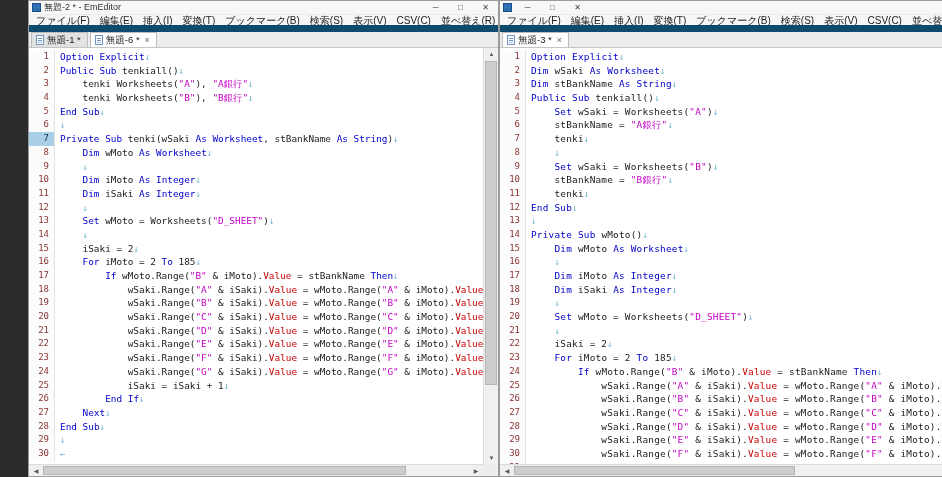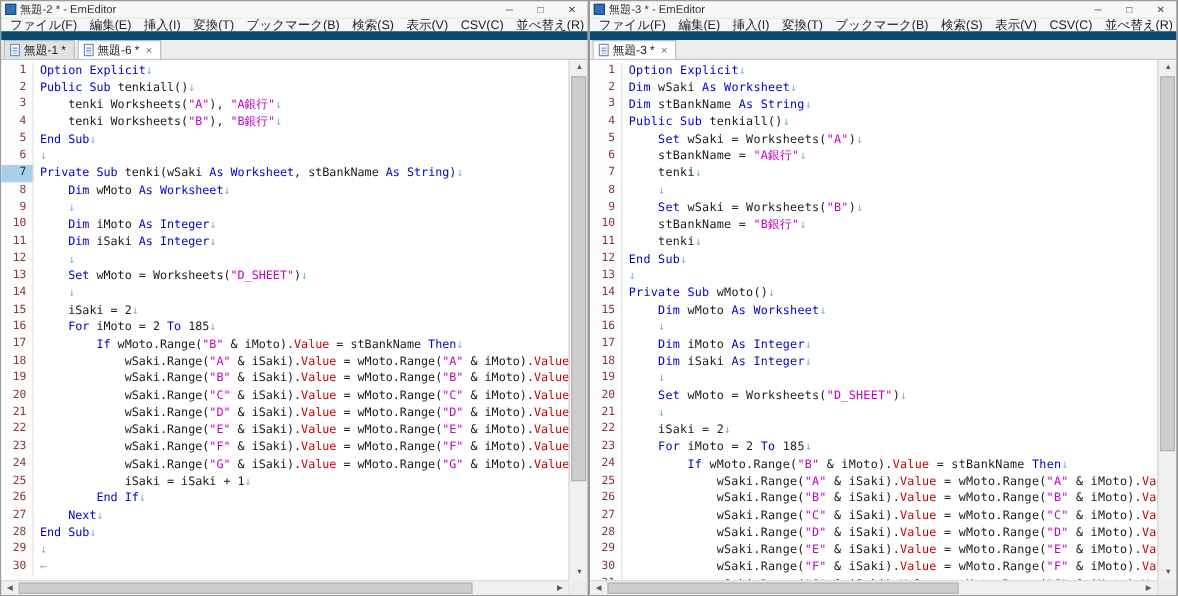--- a/index.html
+++ b/index.html
@@ -4,21 +4,21 @@
 <style>
   * { box-sizing: border-box; }
   html,body { margin:0; padding:0; }
   body {
     width:942px; height:477px; overflow:hidden;
     background:#2b2b2b;
     font-family:"Liberation Sans", sans-serif;
   }
   .window {
     position:absolute; top:0; width:471px; height:477px;
-    background:#a3a3a3; border:1px solid #9b9b9b;
+    background:#ffffff; border:1px solid #9b9b9b;margin-left:28px;
   }
   .window.left  { left:0; }
   .window.right { left:471px; }
 
   
   .titlebar {
     height:14px; background:#f7f7f7; display:flex; align-items:center;
     font-size:9px; color:#333; padding-left:3px; border-bottom:1px solid #ececec;
   }
   .app-icon {
@@ -198,21 +198,20 @@
     <span class="hsb-arrow hsb-left">◀</span>
     <span class="h-thumb"></span>
     <span class="hsb-arrow hsb-right">▶</span>
   </div>
   <div class="sb-corner"></div>
 </div>
 
 <div class="window right">
   <div class="titlebar">
     <span class="app-icon"></span>
-    <span class="title-text">無題-3 * - EmEditor</span>
     <span class="win-controls">
       <span class="win-btn">─</span>
       <span class="win-btn">□</span>
       <span class="win-btn">✕</span>
     </span>
   </div>
   <div class="menubar">
       <span class="menu-item">ファイル(F)</span>
       <span class="menu-item">編集(E)</span>
       <span class="menu-item">挿入(I)</span>

